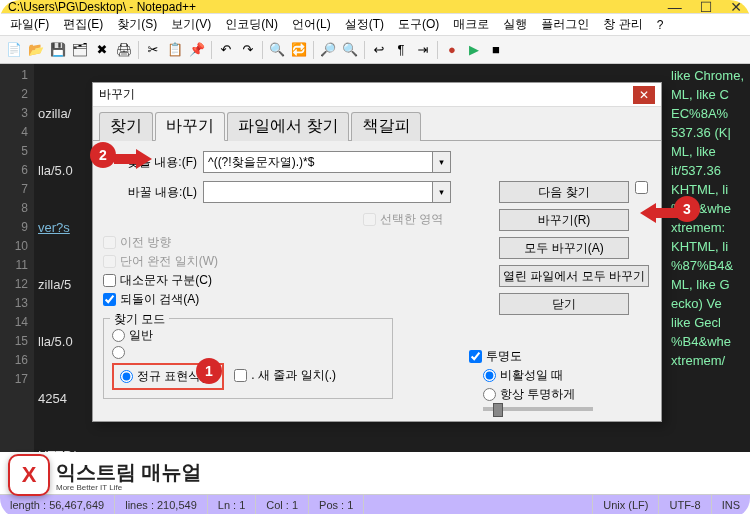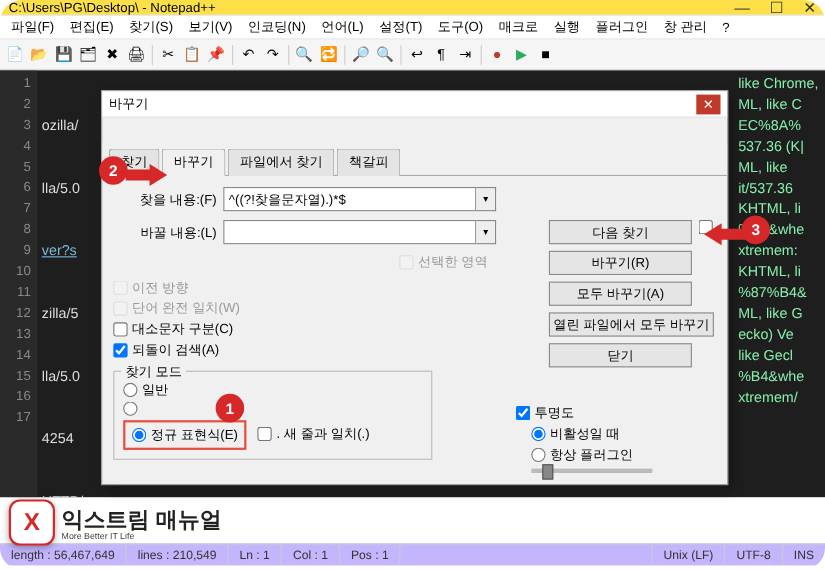--- a/index.html
+++ b/index.html
@@ -27,21 +27,21 @@
 .code { flex: 1; padding: 2px 4px; line-height: 19px; white-space: pre; }
 .code div { height: 19px; }
 .code .url { color: #7ab8d9; text-decoration: underline; }
 
 
 .dialog { position: absolute; top: 82px; left: 92px; width: 570px; background: #f0f0f0; border: 1px solid #999; box-shadow: 4px 4px 10px rgba(0,0,0,0.3); }
 .dialog-title { height: 24px; background: #fff; display: flex; align-items: center; padding: 0 6px; font-size: 12px; border-bottom:1px solid #ddd;}
 .dialog-title span:first-child { flex: 1; }
 .dialog-close { width: 22px; height: 18px; background: #c0392b; color: #fff; display: inline-flex; align-items: center; justify-content: center; font-size: 12px; }
 
-.dialog-tabs { display: flex; padding: 4px 6px 0; font-size: 12px; border-bottom: 1px solid #aaa; background: #f0f0f0; margin-top: 23px; }
+.dialog-tabs { display: flex; padding: 4px 6px 0; font-size: 16px; border-bottom: 1px solid #aaa; background: #f0f0f0; }
 .dialog-tabs .tab { padding: 3px 10px; border: 1px solid #aaa; border-bottom: none; margin-right: 2px; background: #e4e4e4; position: relative; top: 1px; border-radius:3px 3px 0 0;}
 .dialog-tabs .tab.active { background: #f0f0f0; border-bottom: 1px solid #f0f0f0; z-index:2;}
 
 .dialog-body { padding: 10px 10px 14px; font-size: 12px; }
 .form-row { display: flex; align-items: center; margin-bottom: 8px; }
 .form-label { width: 100px; text-align: right; padding-right: 6px; }
 .form-input { flex: 1; height: 22px; border: 1px solid #888; padding: 4px 4px; background: #fff; font-size:12px;}
 .combo-arrow { width: 18px; height: 22px; border: 1px solid #888; border-left: none; display: inline-flex; align-items: center; justify-content: center; font-size: 9px; background:#eee;}
 
 .btn { width: 130px; height: 22px; border: 1px solid #888; background: #e5e5e5; font-size: 12px; display: inline-flex; align-items: center; justify-content: center; margin-bottom: 6px; cursor:pointer;}
@@ -278,21 +278,21 @@
       <div class="chk-row">
           <input type="checkbox" checked="" style="">
           <span>투명도</span>
         </div>
       <div class="chk-row" style="margin-left:14px;">
           <input type="radio" name="trans" checked="" style="">
           <span>비활성일 때</span>
         </div>
       <div class="chk-row" style="margin-left:14px;">
           <input type="radio" name="trans" style="">
-          <span>항상 플러그인</span>
+          <span>항상 투명하게</span>
         </div>
       <div class="slider" style="margin-left:14px;"></div>
     </div>
 
   </div>
 </div>
 
 <div class="callout" style="top:358px; left:196px;">1</div>
 <div class="callout" style="top:142px; left:90px;">2</div>
 <svg class="arrow" style="top:149px; left:114px;" width="40" height="20">

